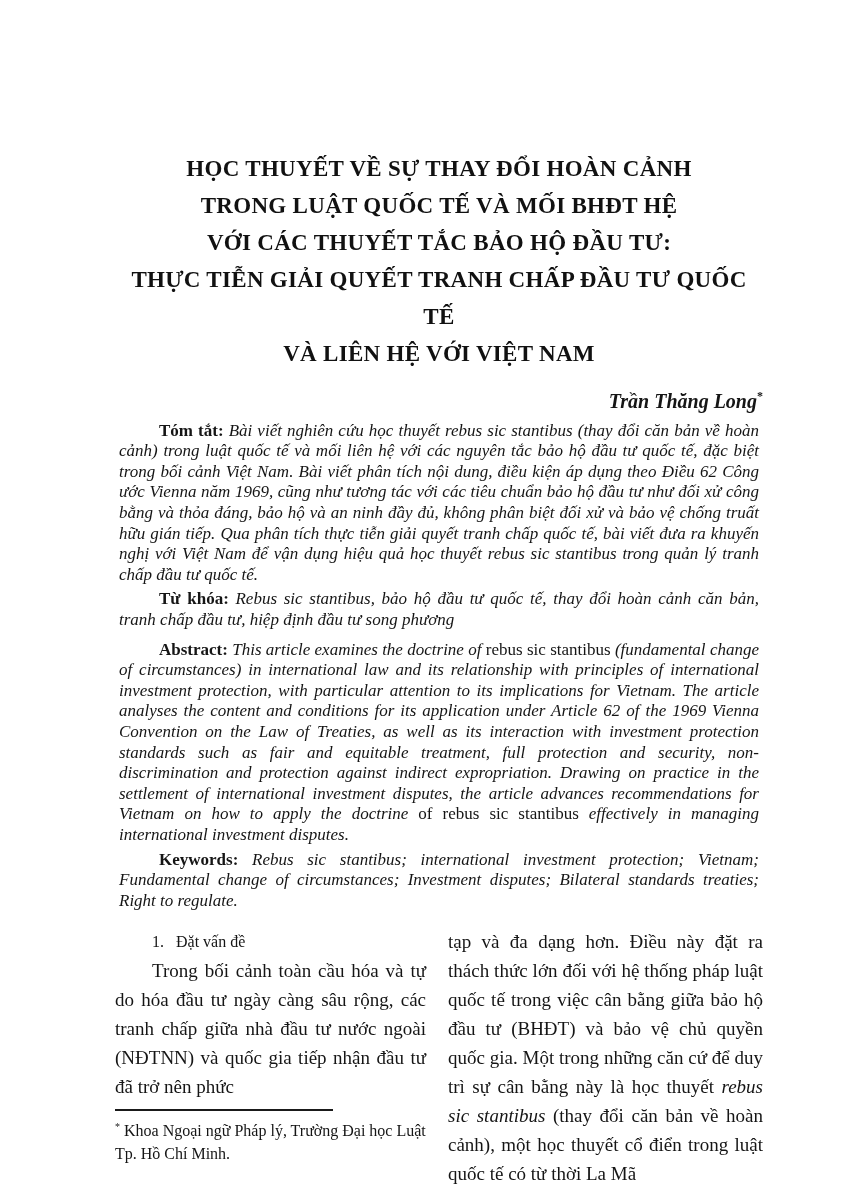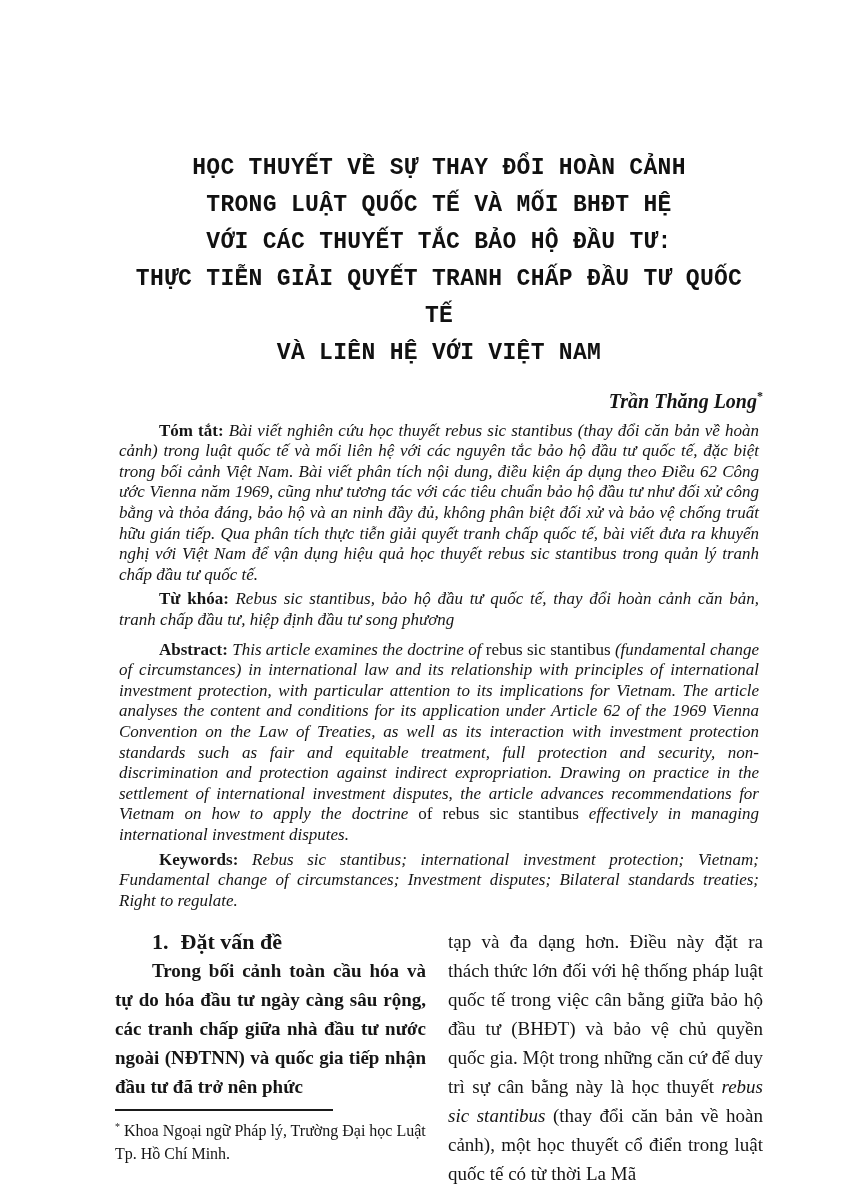--- a/index.html
+++ b/index.html
@@ -13,21 +13,20 @@
   }
   .content{margin-left:115px;width:648px;}
   .title{
     margin-top:150px;
     text-align:center;
     font-weight:700;
     font-size:23px;
     line-height:37px;
     letter-spacing:0.3px;
     color:#111;
-    font-family:Liberation Mono, monospace;
   }
   .author{
     margin-top:14px;
     text-align:right;
     font-weight:700;
     font-style:italic;
     font-size:20px;
     line-height:21px;
   }
   .author sup{font-size:12px;font-style:normal;}
@@ -51,27 +50,27 @@
   }
   .col-left{width:311px;}
   .col-right{width:315px;}
   .bodytext{
     font-size:19px;
     line-height:29px;
     text-align:justify;
     margin:0;
   }
   .sec-heading{
-    font-size:22px;
+    font-size:16px;
     line-height:29px;
-    font-weight:700;
+    font-weight:400;
     padding-left:37px;
   }
   .sec-num{margin-right:12px;}
-  .indent{text-indent:37px;font-weight:bold;}
+  .indent{text-indent:37px;}
   .footnote-sep{
     width:218px;
     border-top:2px solid #1a1a1a;
     margin-top:8px;
   }
   .footnote{
     margin:0;margin-top:5px;
     font-size:16px;
     line-height:22px;
     text-align:left;

